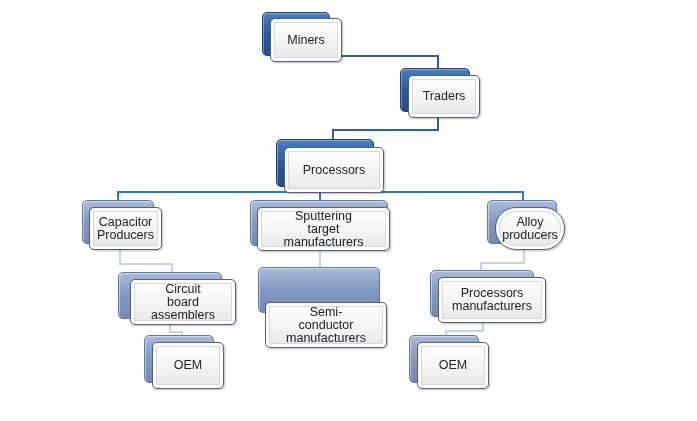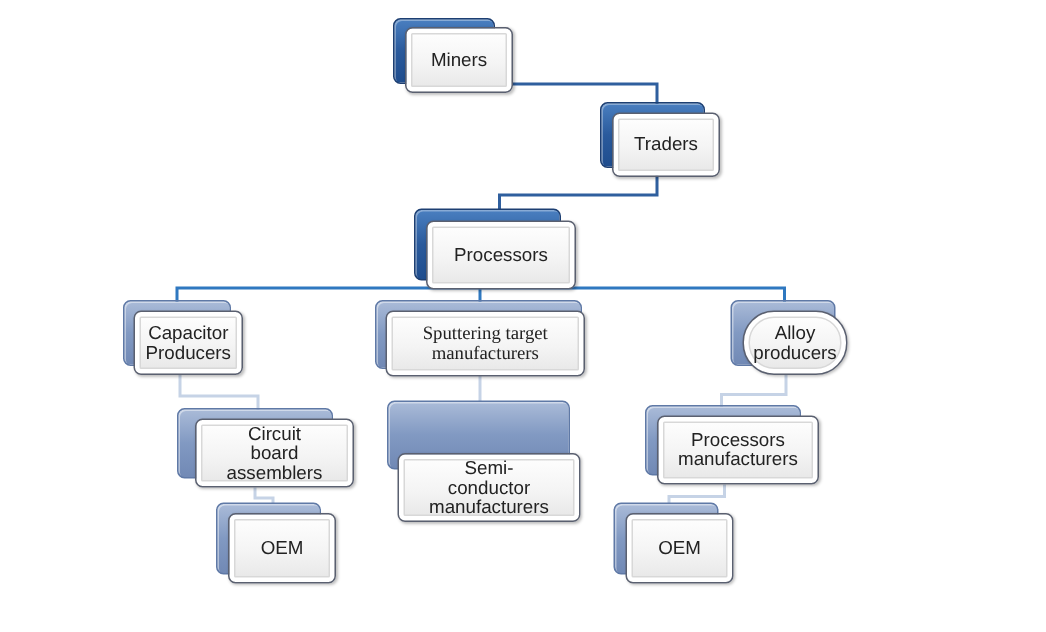--- a/index.html
+++ b/index.html
@@ -80,21 +80,21 @@
   <div class="node light" style="left:82px; top:200px;">
     <div class="shadow" style="left:0; top:0; width:70px; height:42px;"></div>
     <div class="front" style="left:7px; top:7px; width:73px; height:43px;">
       <span class="label">Capacitor
 Producers</span>
     </div>
   </div>
 
   <div class="node light" style="left:250px; top:200px;">
     <div class="shadow" style="left:0; top:0; width:136px; height:44px;"></div>
-    <div class="front" style="left:7px; top:7px; width:133px; height:44px;font-family:Liberation Serif, serif;">
+    <div class="front" style="left:7px; top:7px; width:133px; height:44px;">
       <span class="label">Sputtering target
 manufacturers</span>
     </div>
   </div>
 
   <div class="node light" style="left:487px; top:200px;">
     <div class="shadow" style="left:0; top:0; width:68px; height:42px;"></div>
     <div class="front" style="left:8px; top:7px; width:70px; height:43px;border-radius:21px;">
       <span class="label">Alloy
 producers</span>

